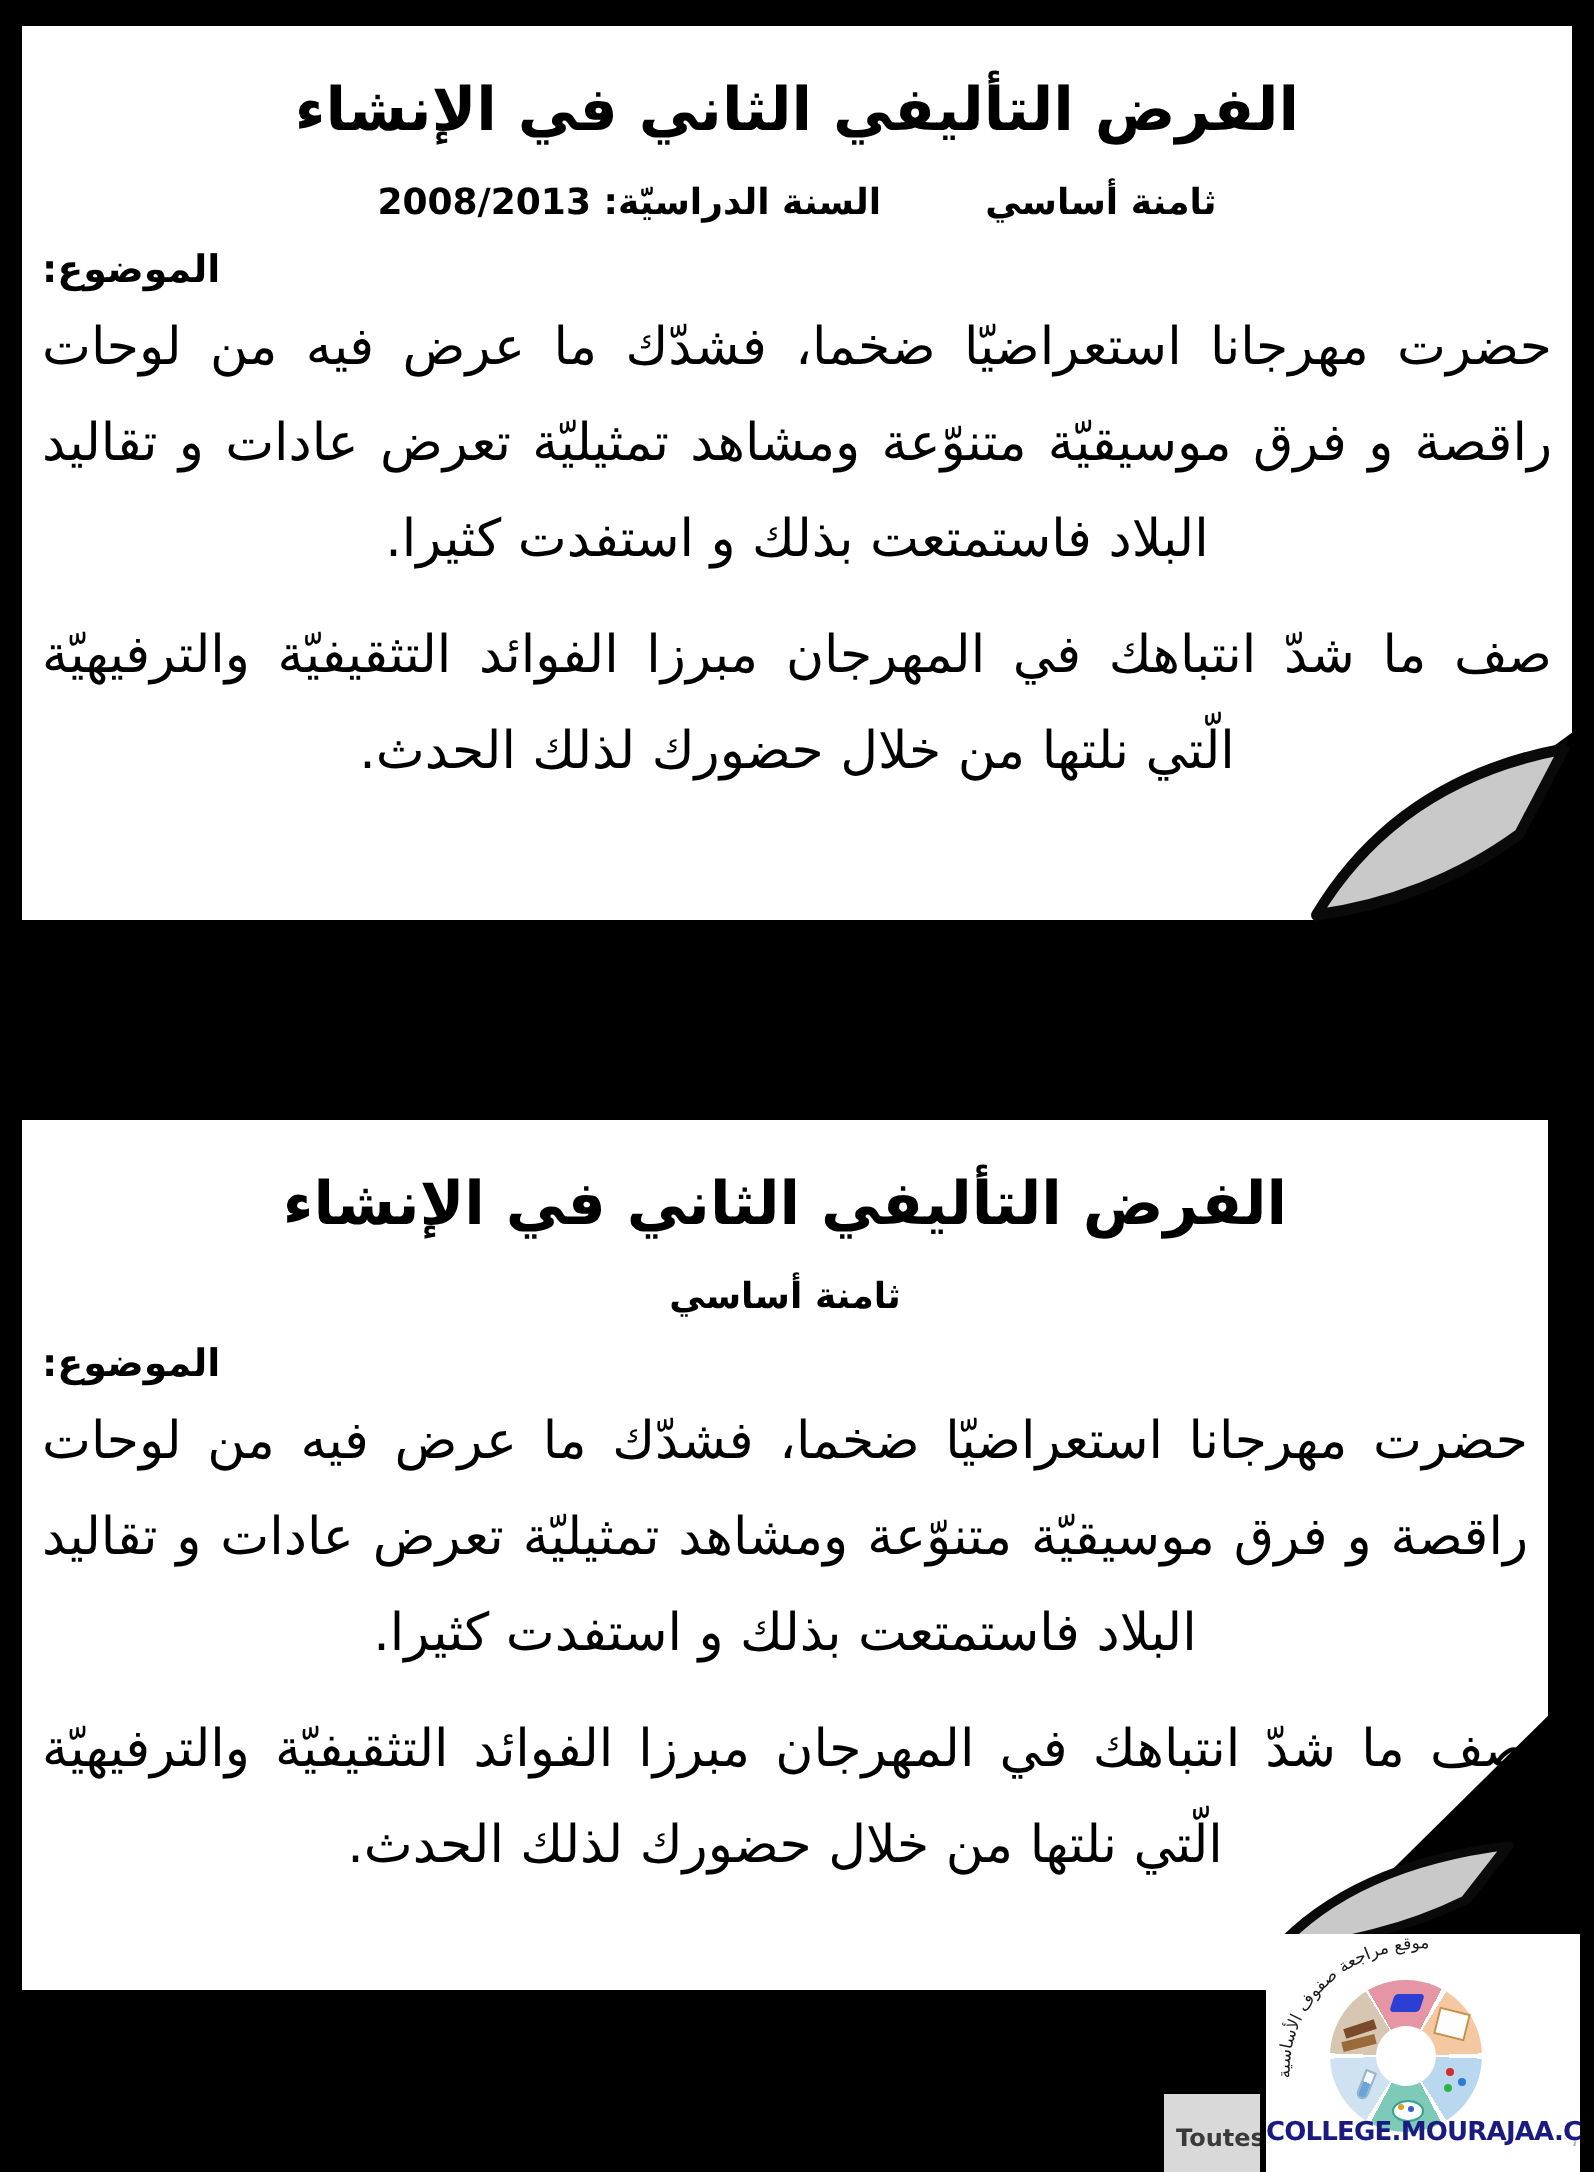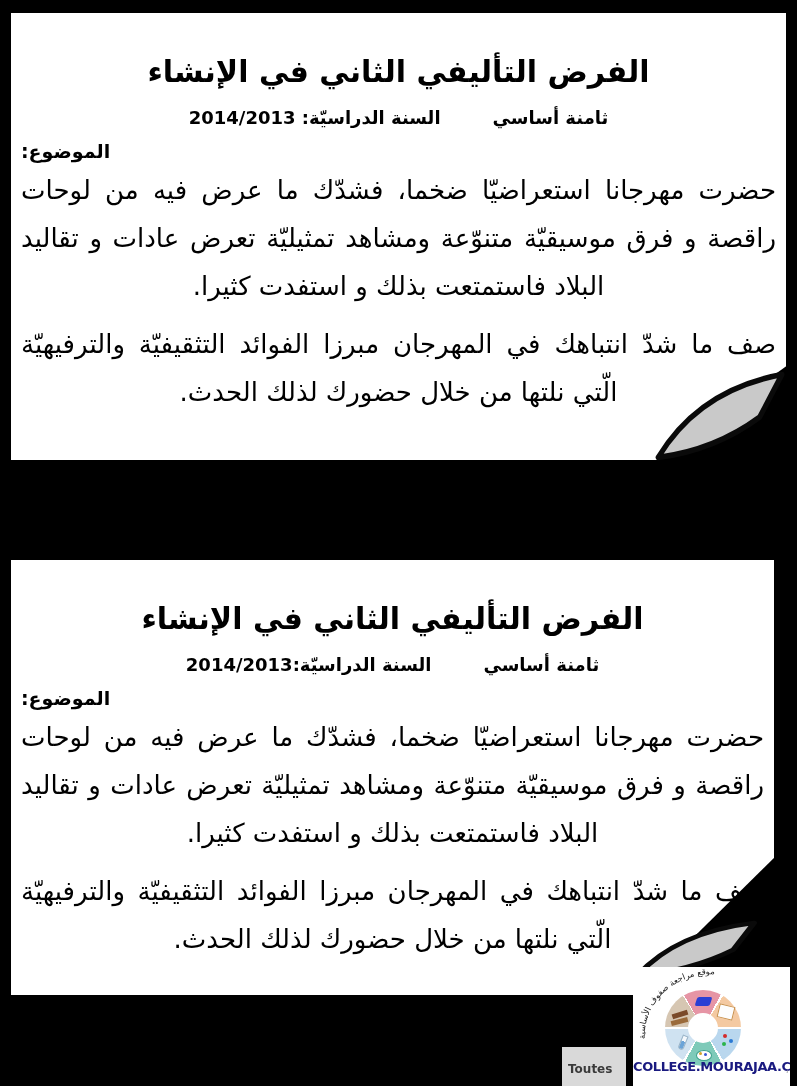--- a/index.html
+++ b/index.html
@@ -10,21 +10,21 @@
   }
   .panel{
     position:absolute;background:var(--paper,#fff);
     border:3px solid var(--ink,#000);box-sizing:border-box;
     direction:rtl;overflow:hidden;z-index:1;
   }
   #panel-1{left:8px;top:10px;width:781px;height:453px;}
   #panel-2{left:8px;top:557px;width:769px;height:441px;}
   .panel-inner{padding:22px 10px 0;color:var(--ink,#000);}
   .doc-title{
-    margin:16px 0 14px;font-size:30px;line-height:42px;font-weight:bold;
+    margin:0 0 14px;font-size:30px;line-height:42px;font-weight:bold;
     text-align:center;
   }
   .subtitle-row{
     display:flex;justify-content:center;gap:52px;
     font-size:18px;font-weight:bold;margin-bottom:12px;
   }
   .subject-label{
     font-size:19px;font-weight:bold;text-align:left;margin:0 4px 4px 0;
   }
   .para{
@@ -74,49 +74,48 @@
   .p1{left:34px;top:62px;background:#d4a22b;width:3px;height:3px;border-radius:50%;position:absolute;}
   .p2{left:39px;top:63px;background:#3a57d4;width:3px;height:3px;border-radius:50%;position:absolute;}
   .mini-tube{left:15px;top:45px;width:4px;height:13px;background:linear-gradient(#f4f8fc 40%,#6aa4d8 40%);transform:rotate(22deg);border:1px solid #9ab4c8;border-radius:0 0 3px 3px;}
   #site-url{
     position:absolute;left:0;top:92px;width:157px;text-align:center;
     font-size:13px;font-weight:bold;letter-spacing:-0.4px;
     color:var(--url_blue,#1a1a80);white-space:nowrap;
   }
   #stray-mark{position:absolute;right:1px;top:96px;color:#b5b5b5;font-size:11px;}
   #toutes-patch{
-    position:absolute;left:562px;top:1047px;width:64px;height:39px;
+    position:absolute;left:582px;top:1047px;width:48px;height:39px;
     background:var(--toutes_bg,#d9d9d9);z-index:4;overflow:hidden;
   }
   #toutes-text{
     position:absolute;left:6px;top:15px;font-size:12px;font-weight:bold;color:#3a3a3a;
   }
 </style>
 </head>
 <body>
 
 <section class="panel" id="panel-1">
   <div class="panel-inner">
     <h1 class="doc-title">الفرض التأليفي الثاني في الإنشاء</h1>
     <div class="subtitle-row">
       <span>ثامنة أساسي</span>
-      <span>السنة الدراسيّة: 2014/2013</span>
+      <span>السنة الدراسيّة: 2008/2013</span>
     </div>
     <div class="subject-label">الموضوع:</div>
     <p class="para">حضرت مهرجانا استعراضيّا ضخما، فشدّك ما عرض فيه من لوحات راقصة و فرق موسيقيّة متنوّعة ومشاهد تمثيليّة تعرض عادات و تقاليد البلاد فاستمتعت بذلك و استفدت كثيرا.</p>
     <p class="para">صف ما شدّ انتباهك في المهرجان مبرزا الفوائد التثقيفيّة والترفيهيّة الّتي نلتها من خلال حضورك لذلك الحدث.</p>
   </div>
 </section>
 
 <section class="panel" id="panel-2">
   <div class="panel-inner">
     <h1 class="doc-title">الفرض التأليفي الثاني في الإنشاء</h1>
     <div class="subtitle-row">
       <span>ثامنة أساسي</span>
-      <span>السنة الدراسيّة:2014/2013</span>
     </div>
     <div class="subject-label">الموضوع:</div>
     <p class="para">حضرت مهرجانا استعراضيّا ضخما، فشدّك ما عرض فيه من لوحات راقصة و فرق موسيقيّة متنوّعة ومشاهد تمثيليّة تعرض عادات و تقاليد البلاد فاستمتعت بذلك و استفدت كثيرا.</p>
     <p class="para">صف ما شدّ انتباهك في المهرجان مبرزا الفوائد التثقيفيّة والترفيهيّة الّتي نلتها من خلال حضورك لذلك الحدث.</p>
   </div>
 </section>
 
 <div class="corner-cut" id="cut-1"></div>
 <div class="corner-cut" id="cut-2"></div>
 

